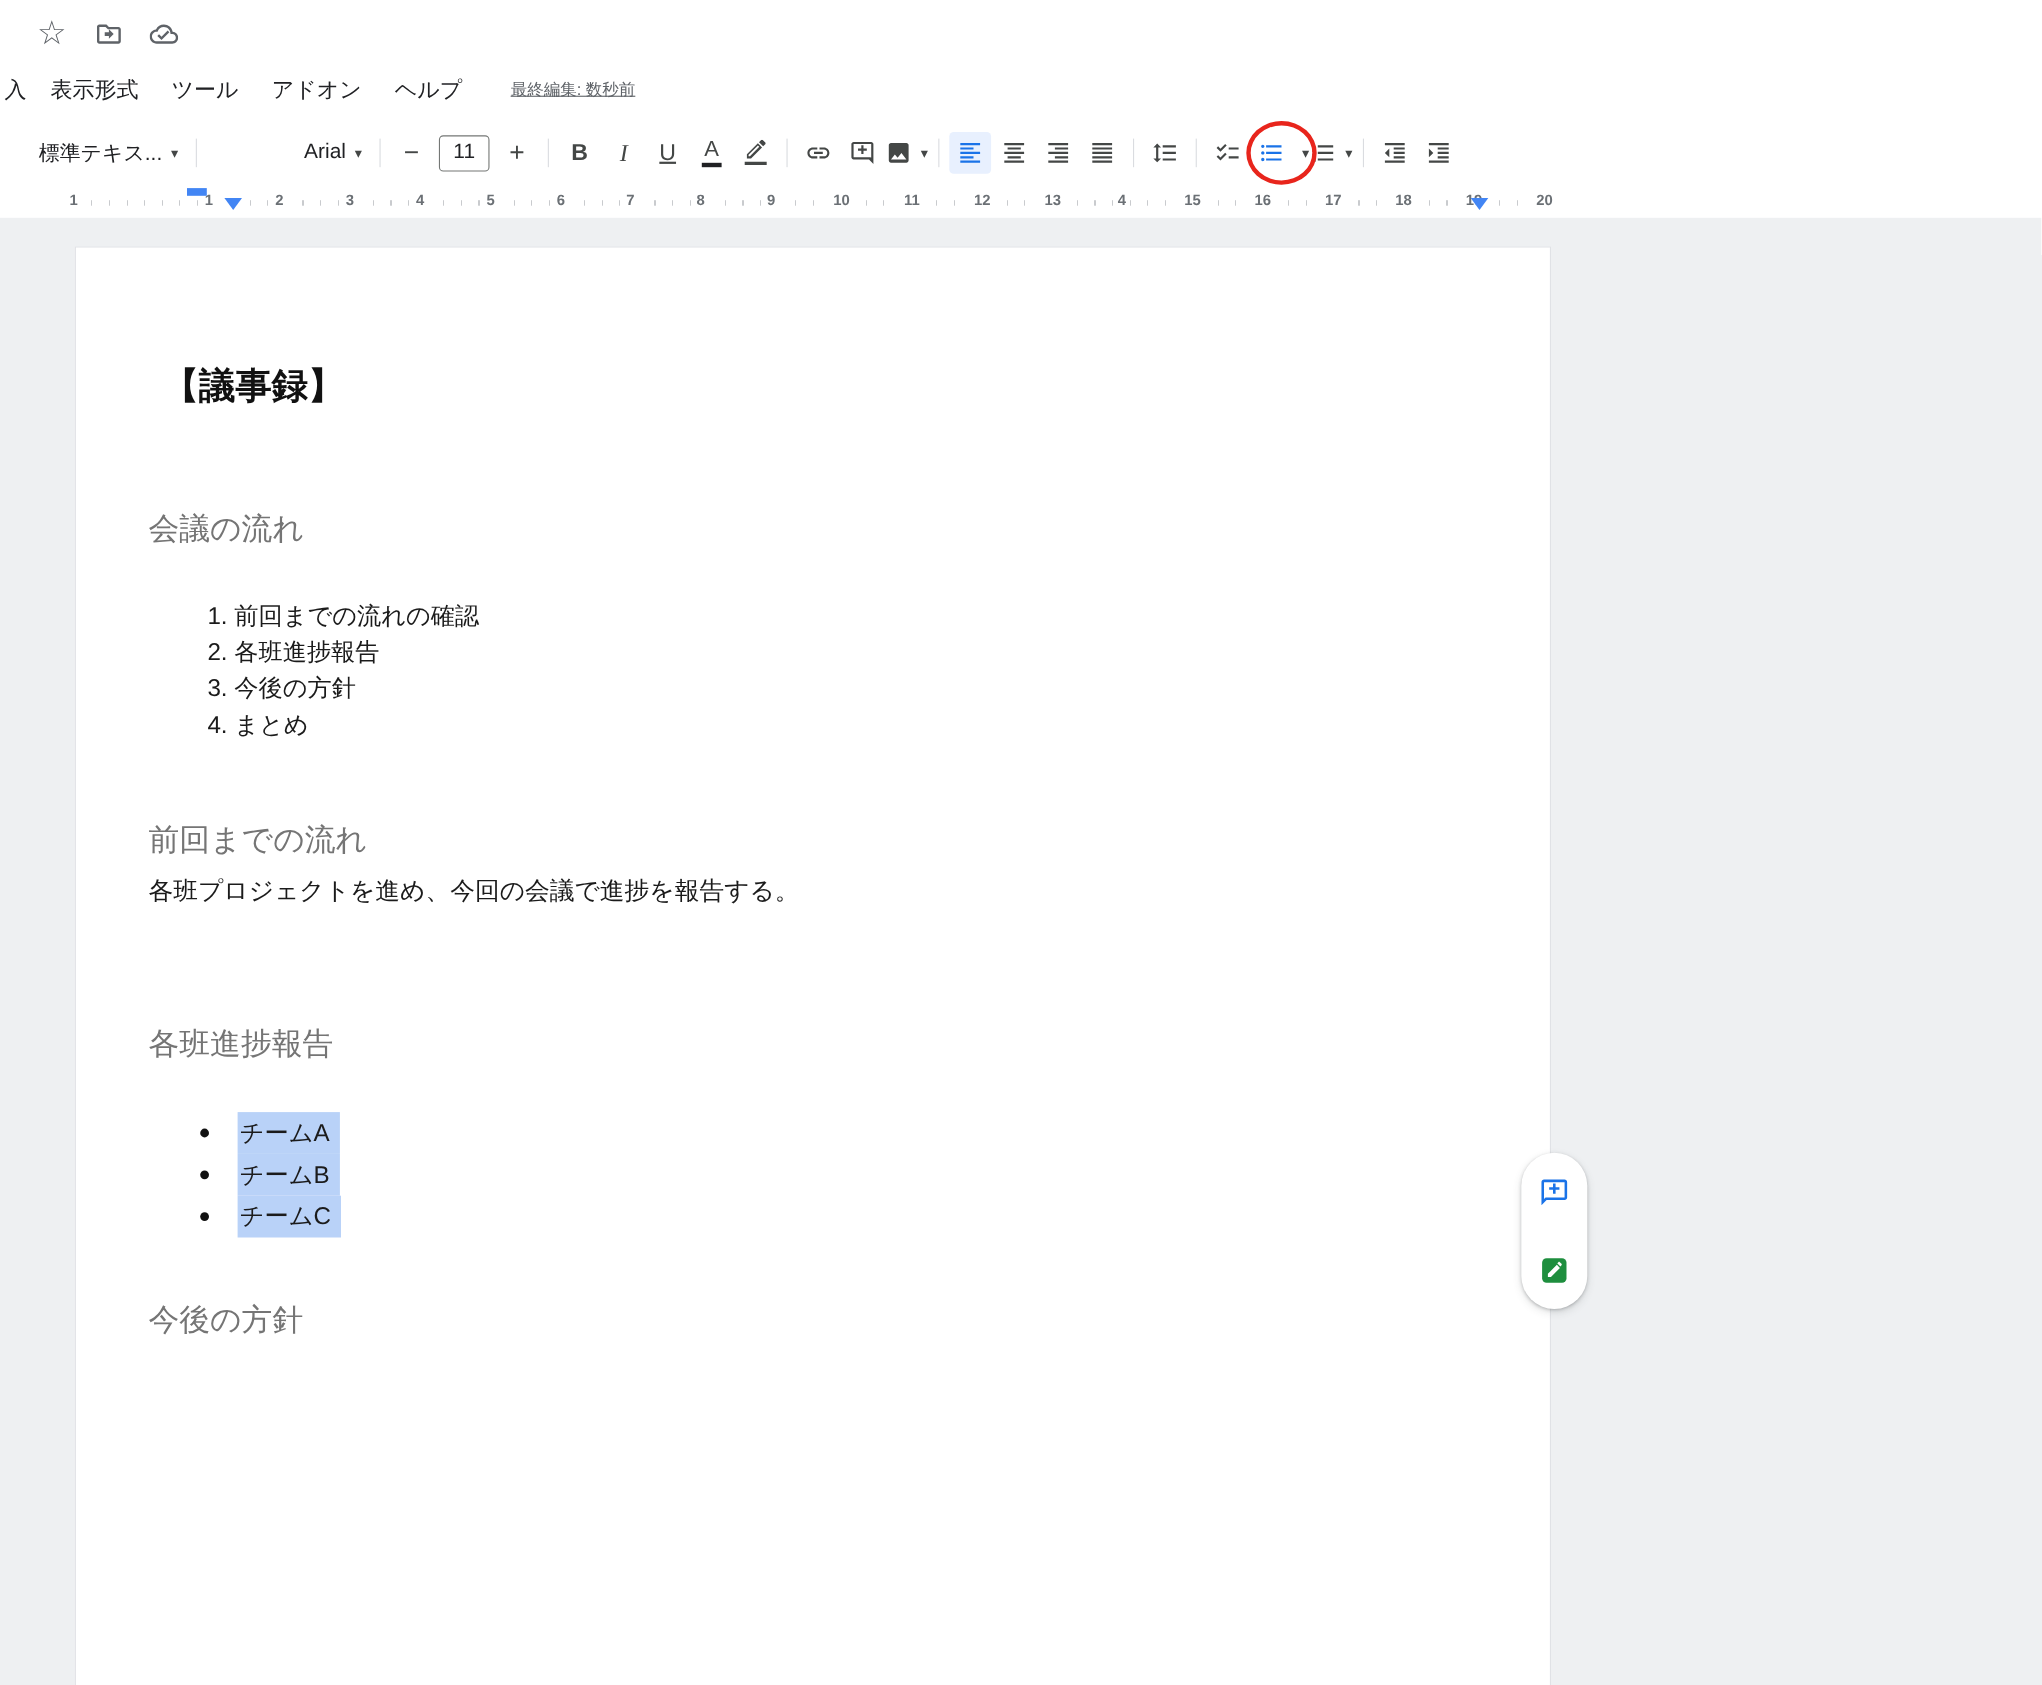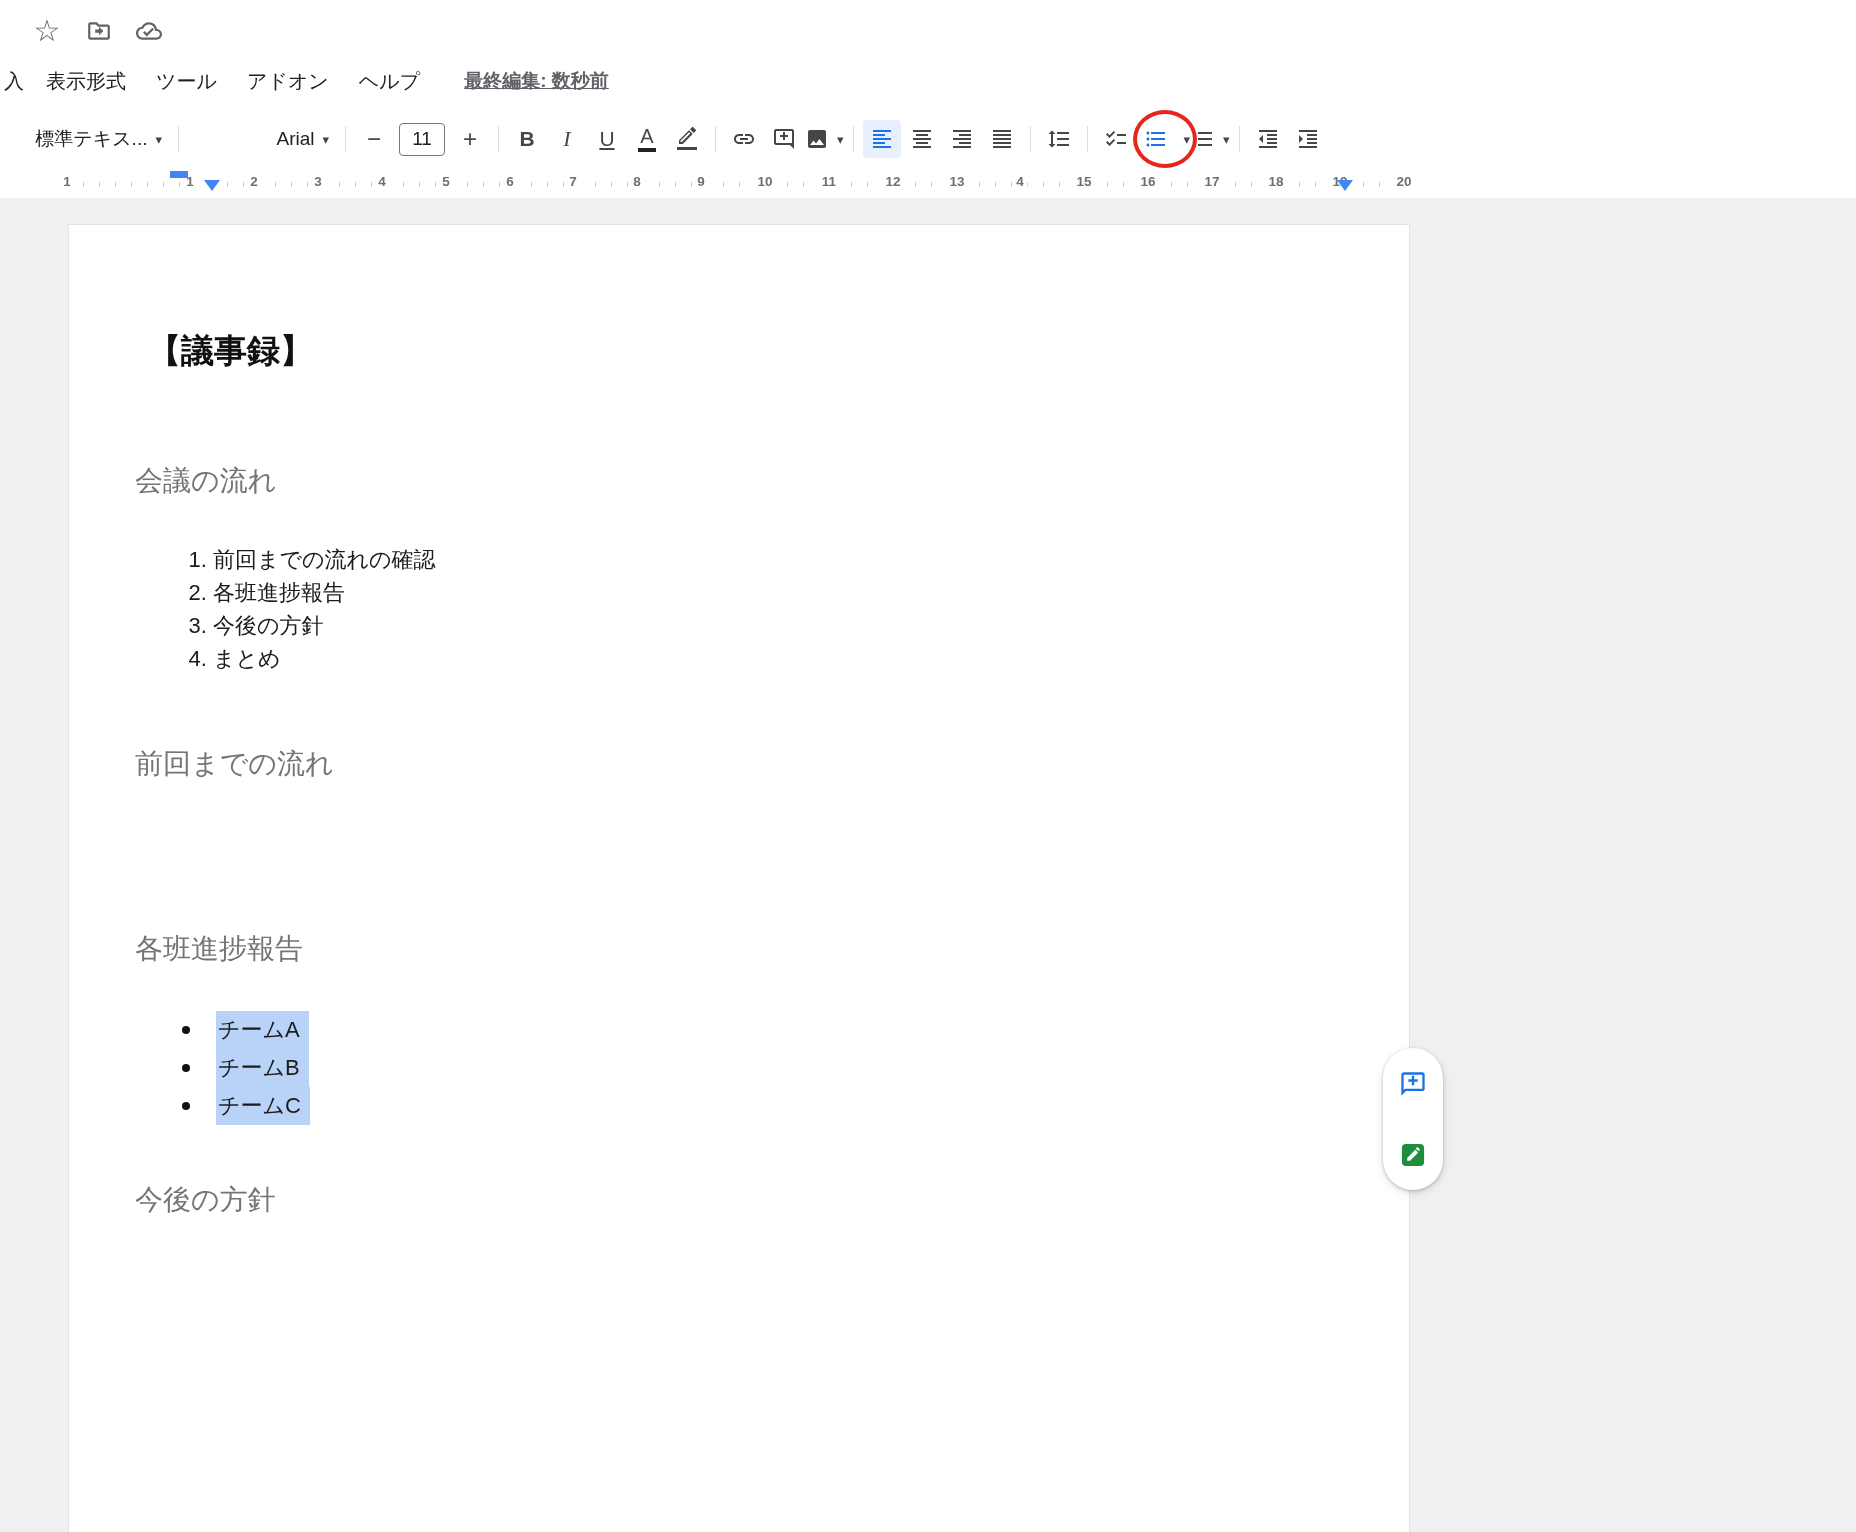--- a/index.html
+++ b/index.html
@@ -10,21 +10,21 @@
   }
   
   .titlebar { position:absolute; top:0; left:0; right:0; height:58px; background:#fff; }
   .tb-icon { position:absolute; top:16px; width:30px; height:30px; display:flex; align-items:center; justify-content:center; color:#5f6368; cursor:pointer; }
   .tb-icon svg { width:26px; height:26px; fill:#5f6368; }
   .star-glyph { font-size:30px; line-height:30px; color:#5f6368; }
   
   .menubar { position:absolute; top:58px; left:0; right:0; height:46px; display:flex; align-items:center; padding-left:4px; font-size:20px; }
   .menu-item { margin-right:30px; cursor:pointer; white-space:nowrap; }
   .menu-item.first { margin-right:22px; }
-  .last-edit { margin-left:14px; color:#5f6368; text-decoration:underline; cursor:pointer; font-size:19px;font-weight:bold; }
+  .last-edit { margin-left:14px; color:#5f6368; text-decoration:underline; cursor:pointer; font-size:15px; }
   
   .toolbar { position:absolute; top:108px; left:0; right:0; height:62px; background:#fff; display:flex; align-items:center; padding-left:18px; }
   .tbtn { border:none; background:none; padding:0; margin:0 1px; min-width:38px; height:38px; display:flex; align-items:center; justify-content:center; border-radius:4px; cursor:pointer; color:#444746; font-family:"Liberation Sans", sans-serif; }
   .tbtn svg { width:24px; height:24px; fill:#444746; }
   .tbtn.active { background:#e8f0fe; }
   .tbtn.active svg { fill:#1a73e8; }
   .tbtn.blue svg { fill:#1a73e8; }
   .divider { width:1px; height:26px; background:#dadce0; margin:0 8px; }
   .dd { display:flex; align-items:center; justify-content:flex-end; cursor:pointer; height:38px; border-radius:4px; padding:0 8px; }
   .dd .lbl { font-size:19px; color:#202124; }
@@ -236,20 +236,21 @@
     <h2 class="doc-heading h0">会議の流れ</h2>
     <ol class="doc-ol">
       <li>前回までの流れの確認</li>
       <li>各班進捗報告</li>
       <li>今後の方針</li>
       <li>まとめ</li>
     </ol>
 
     <h2 class="doc-heading h1">前回までの流れ</h2>
     <div class="doc-para">
+      <div>各班プロジェクトを進め、今回の会議で進捗を報告する。</div>
     </div>
 
     <h2 class="doc-heading h2">各班進捗報告</h2>
     <ul class="doc-ul">
       <li>
         <span class="dot"></span>
         <span class="sel">チームA</span>
       </li>
       <li>
         <span class="dot"></span>

